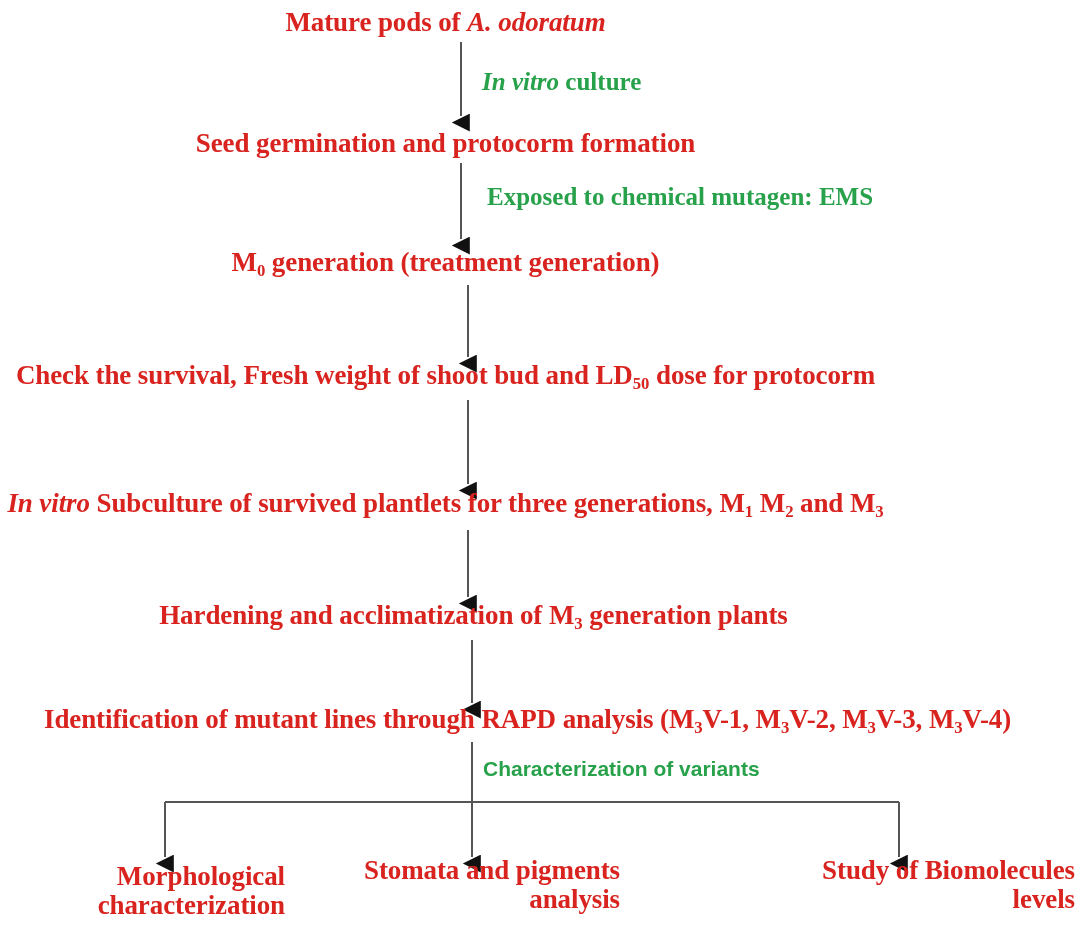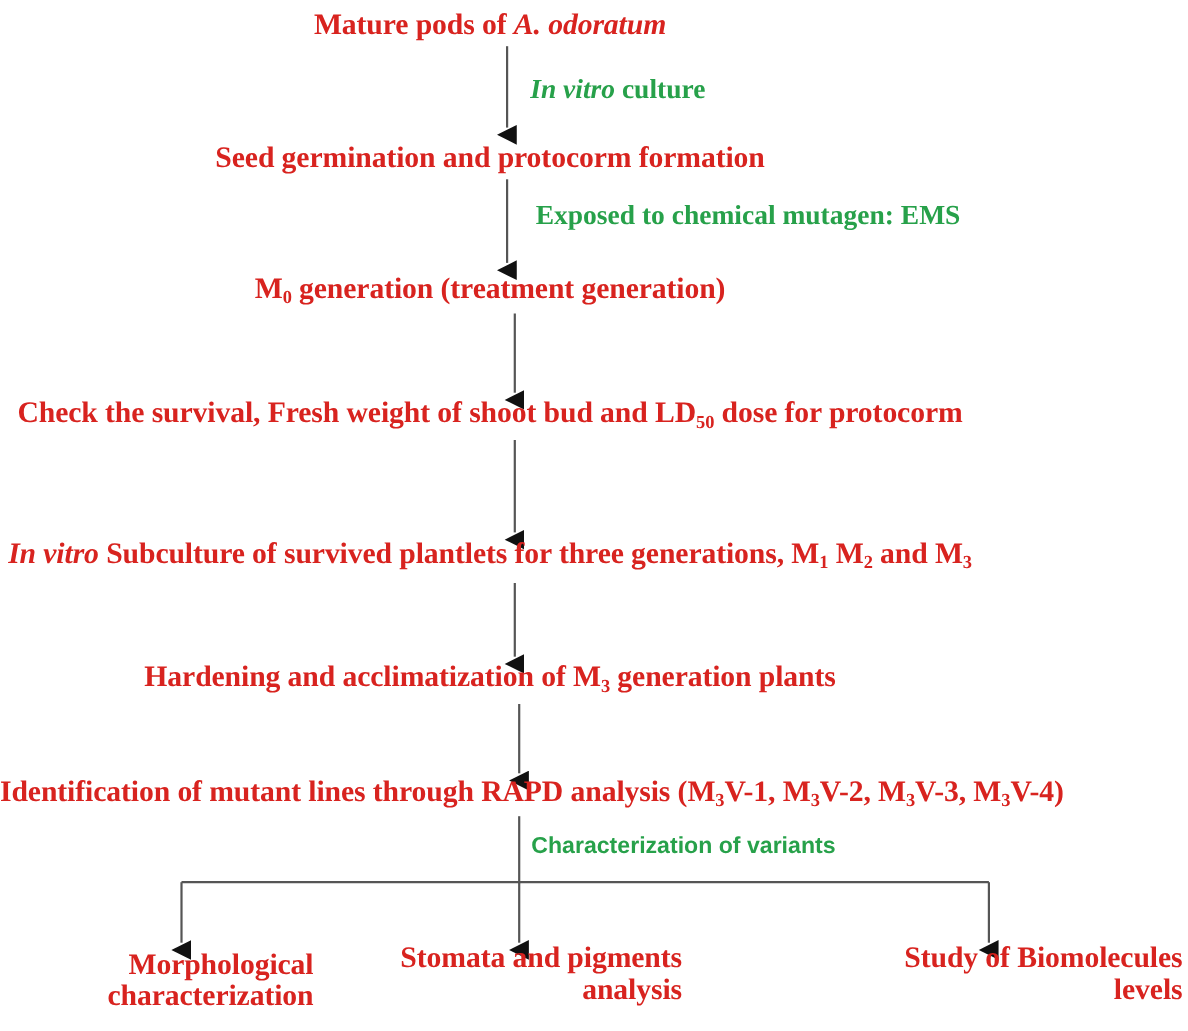--- a/index.html
+++ b/index.html
@@ -119,25 +119,25 @@
   </div>
 
   <div class="node center" style="top:361px;">
     <span>Check the survival, Fresh weight of shoot bud and LD</span><sub>50</sub><span> dose for protocorm</span>
   </div>
 
   <div class="node center" style="top:489px;">
     <span class="it">In vitro</span><span> Subculture of survived plantlets for three generations, M</span><sub>1</sub><span> M</span><sub>2</sub><span> and M</span><sub>3</sub>
   </div>
 
-  <div class="node center" style="top:601px;">
+  <div class="node center" style="top:601px;padding-left:28px;">
     <span>Hardening and acclimatization of M</span><sub>3</sub><span> generation plants</span>
   </div>
 
-  <div class="node center" style="top:705px;">
+  <div class="node center" style="top:705px;padding-left:44px;">
     <span>Identification of mutant lines through RAPD analysis (M</span><sub>3</sub><span>V-1, M</span><sub>3</sub><span>V-2, M</span><sub>3</sub><span>V-3, M</span><sub>3</sub><span>V-4)</span>
   </div>
 
   <div class="annot sans" style="top:757px; left:483px;">
     <span>Characterization of variants</span>
   </div>
 
   <div class="node block" style="top:862px; left:25px; width:260px;">
     <div>Morphological</div>
     <div>characterization</div>

